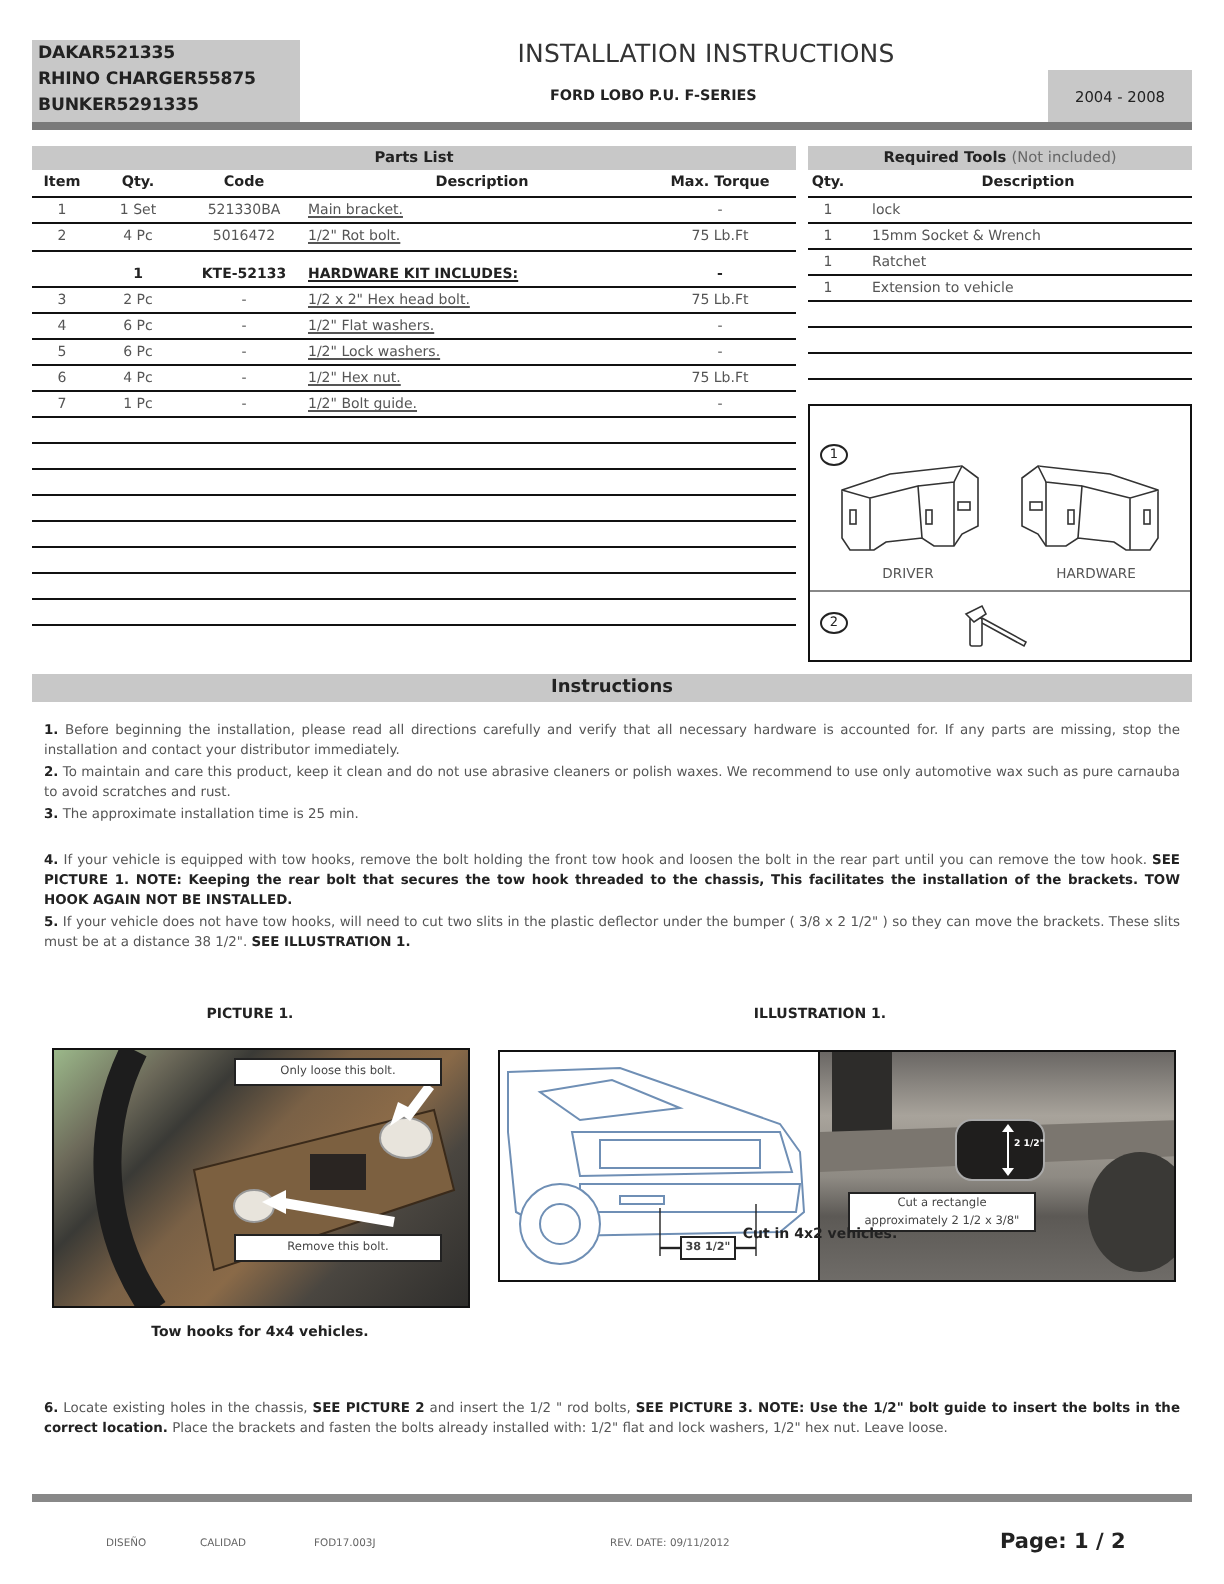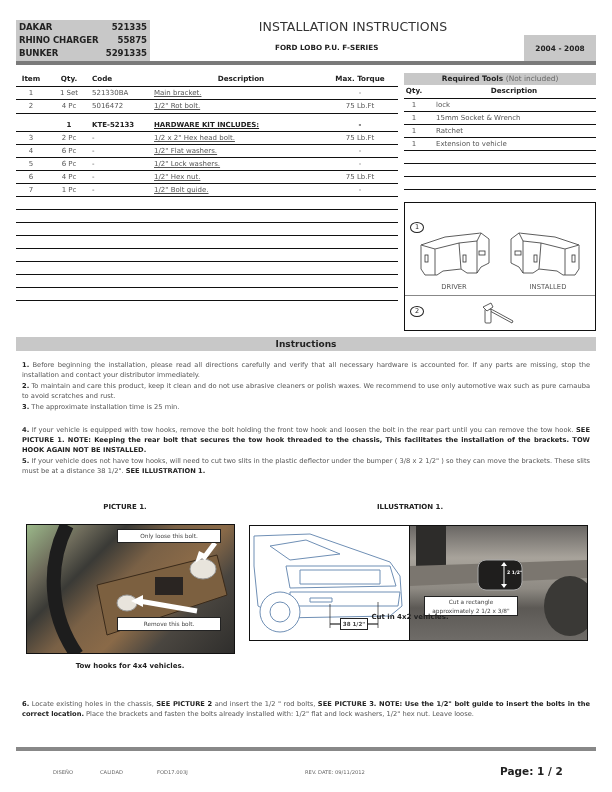--- a/index.html
+++ b/index.html
@@ -2,39 +2,39 @@
 <html><head>
 <meta charset="utf-8">
 <style>
   * { box-sizing: border-box; margin: 0; padding: 0; }
   html, body { width: 612px; height: 792px; background: #fff; overflow: hidden; }
   body { font-family: "DejaVu Sans", sans-serif; color: #333; position: relative; }
   .abs { position: absolute; }
 
   
   .models { left: 16px; top: 20px; width: 134px; height: 43px; background: #c8c8c8; padding: 1px 3px; }
-  .model-row { display: flex; justify-content: space-between; font-size: 8.6px; font-weight: bold; color: #222; line-height: 13px; letter-spacing: -0.1px; }
+  .model-row { display: flex; justify-content: flex-start; font-size: 8.6px; font-weight: bold; color: #222; line-height: 13px; letter-spacing: -0.1px; }
   .doc-title { left: 230px; top: 19px; width: 290px; font-size: 12.5px; color: #333; letter-spacing: 0.1px; text-align: center; }
   .doc-title span { position: relative; left: -22px; }
   .vehicle { left: 275px; top: 43px; font-size: 7.2px; font-weight: bold; color: #222; }
-  .years { left: 524px; top: 35px; width: 72px; height: 26px; background: #c8c8c8; font-size: 7.4px; font-weight: bold; color: #222; display: flex; align-items: center; justify-content: center; }
+  .years { left: 524px; top: 35px; width: 72px; height: 26px; background: #c8c8c8; font-size: 7.4px; font-weight: normal; color: #222; display: flex; align-items: center; justify-content: center; }
   .header-bar { left: 16px; top: 61px; width: 580px; height: 4px; background: #7a7a7a; }
 
   
   .tbl-head { background: #c8c8c8; font-weight: bold; font-size: 7.4px; color: #222; text-align: center; height: 12px; line-height: 12px; }
   .parts { left: 16px; top: 73px; width: 382px; }
   .row { position: relative; height: 13px; border-bottom: 1px solid #111; font-size: 7px; color: #555; }
   .row span { position: absolute; top: 2px; white-space: nowrap; }
   .row.colhdr { height: 14px; font-weight: bold; color: #222; font-size: 7.2px; }
   .row.colhdr span { top: 1px; }
   .row.blank { border-bottom: 1px solid #111; }
   .row.kit span { font-weight: bold; color: #222; }
   .c-item { left: 0; width: 30px; text-align: center; }
   .c-qty { left: 30px; width: 46px; text-align: center; }
-  .c-code { left: 76px; width: 60px; }
+  .c-code { left: 76px; width: 60px; text-align: center; }
   .c-desc { left: 138px; text-decoration: underline; }
   .c-desc-h { left: 150px; width: 150px; text-align: center; }
   .c-torque { right: 2px; width: 72px; text-align: center; }
 
   .tools { left: 404px; top: 73px; width: 192px; }
   .t-qty { left: 0; width: 20px; text-align: center; }
   .t-desc { left: 32px; }
   .t-desc-h { left: 30px; width: 160px; text-align: center; }
   .tools-head .muted { font-weight: normal; color: #666; }
 
@@ -73,20 +73,21 @@
       <span>BUNKER</span>
       <span>5291335</span>
     </div>
 </div>
 <div class="abs doc-title"><span>INSTALLATION INSTRUCTIONS</span></div>
 <div class="abs vehicle">FORD LOBO P.U. F-SERIES</div>
 <div class="abs years">2004 - 2008</div>
 <div class="abs header-bar"></div>
 
 <div class="abs parts">
+  <div class="tbl-head">Parts List</div>
   <div class="row colhdr">
     <span class="c-item">Item</span>
     <span class="c-qty">Qty.</span>
     <span class="c-code">Code</span>
     <span class="c-desc-h">Description</span>
     <span class="c-torque">Max. Torque</span>
   </div>
   <div class="row">
     <span class="c-item">1</span>
     <span class="c-qty">1  Set</span>
@@ -201,21 +202,21 @@
       <path d="M70 16 L56 20 L56 46"></path>
       <path d="M56 20 L32 14 L30 40"></path>
       <path d="M32 14 L14 12 L10 4"></path>
       <path d="M14 12 L14 44"></path>
       <rect x="63" y="26" width="3" height="7"></rect>
       <rect x="25" y="26" width="3" height="7"></rect>
       <rect x="6" y="22" width="6" height="4"></rect>
     </g>
   </svg>
   <div class="abs bracket-label" style="left:24px; top:80px; width:50px;">DRIVER</div>
-  <div class="abs bracket-label" style="left:108px; top:80px; width:70px;">INSTALLED</div>
+  <div class="abs bracket-label" style="left:108px; top:80px; width:70px;">HARDWARE</div>
   <div class="divider-gray" style="top:92px;"></div>
   <div class="abs num-circle" style="left:5px; top:103px;">2</div>
   <svg class="abs" style="left:76px; top:98px;" width="36" height="26" viewBox="0 0 36 26">
     <g fill="#fff" stroke="#333" stroke-width="0.8">
       <path d="M10 8 L32 20 L31 22 L9 10 Z"></path>
       <rect x="4" y="8" width="6" height="14" rx="1"></rect>
       <path d="M2 6 L10 2 L12 6 L6 10 Z"></path>
     </g>
   </svg>
 </div>

